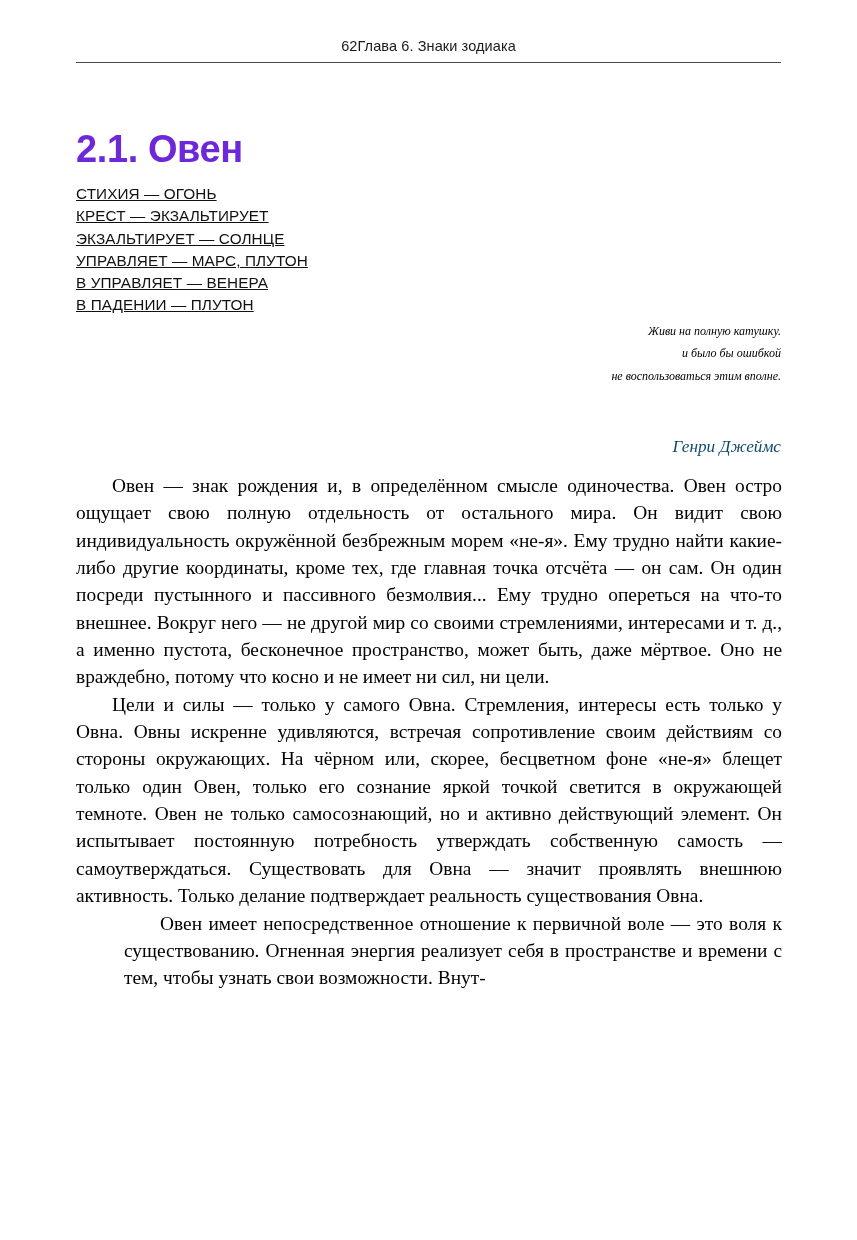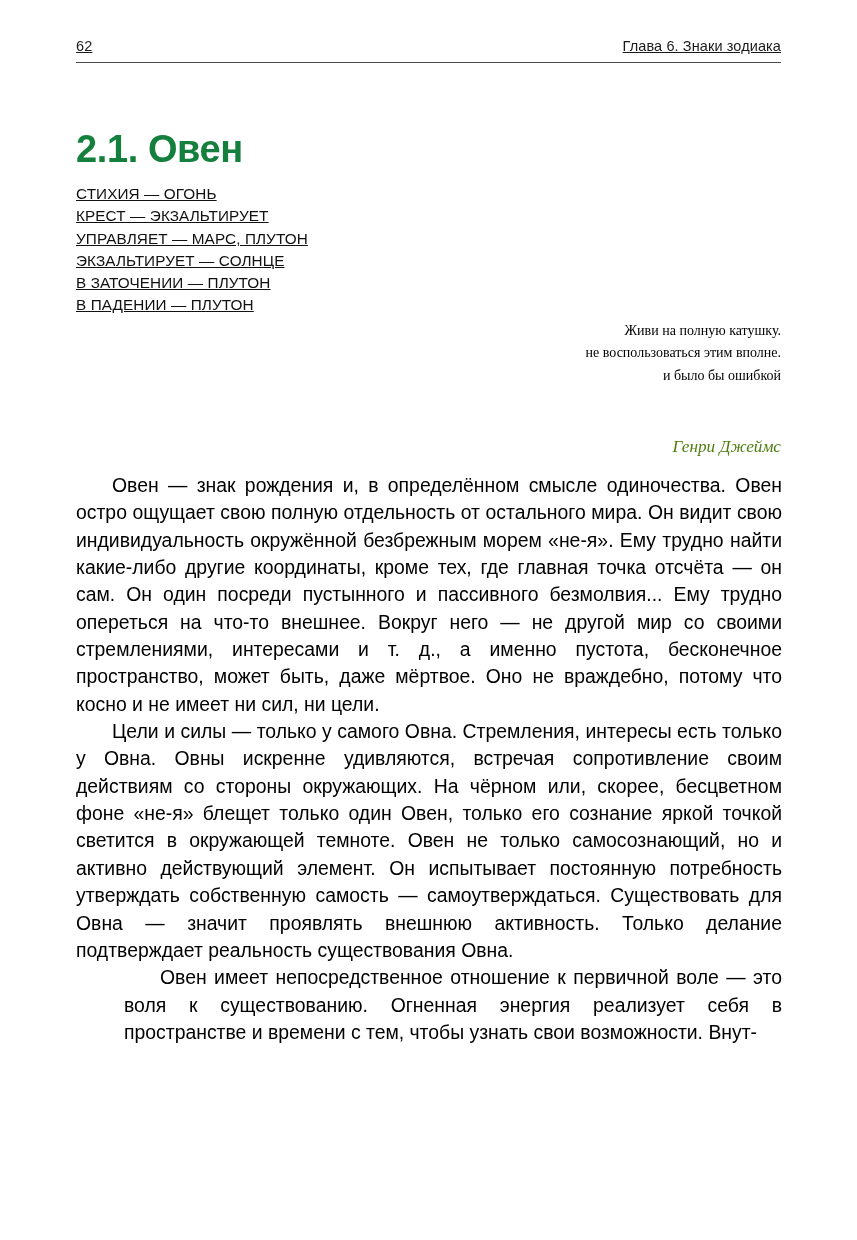--- a/index.html
+++ b/index.html
@@ -16,47 +16,46 @@
     box-sizing: border-box;
   }
 
   
   .header {
     position: absolute;
     left: 76px;
     top: 38px;
     width: 705px;
     display: flex;
-    justify-content: space-between;
+    justify-content: center;
     align-items: baseline;
     font-family: "Liberation Sans", sans-serif;
     font-size: 14.5px;
     color: #1a1a1a;
     letter-spacing: 0.1px;
-    text-decoration: underline;
   }
   .header-rule {
     position: absolute;
     left: 76px;
     top: 62px;
     width: 705px;
     height: 1px;
     background: #4a4a4a;
   }
 
   
   .section-title {
     position: absolute;
     left: 76px;
     top: 103px;
     font-family: "Liberation Sans", sans-serif;
     font-weight: bold;
     font-size: 38px;
     letter-spacing: -0.4px;
-    color: #15803d;
+    color: #6d28d9;
     white-space: nowrap;
   }
 
   
   .attributes {
     position: absolute;
     left: 76px;
     top: 183px;
     font-family: "Liberation Sans", sans-serif;
     font-size: 15.3px;
@@ -67,44 +66,45 @@
   .attributes div { white-space: nowrap; text-decoration: underline; }
 
   
   .epigraph {
     position: absolute;
     left: 330px;
     top: 320px;
     width: 451px;
     text-align: right;
     font-family: "Liberation Serif", serif;
-    font-size: 14px;
+    font-style: italic;
+    font-size: 12px;
     line-height: 22.4px;
     color: #000000;
   }
   .epigraph div { white-space: nowrap; }
   .epigraph-author {
     position: absolute;
     left: 330px;
     top: 437px;
     width: 451px;
     text-align: right;
     font-family: "Liberation Serif", serif;
     font-style: italic;
     font-size: 17.2px;
-    color: #4d7c0f;
+    color: #0c4a6e;
   }
 
   
   .body-text {
     position: absolute;
     left: 76px;
     top: 472px;
     width: 706px;
-    font-family: Liberation Sans, sans-serif;
+    font-family: Liberation Serif, serif;
     font-size: 19.4px;
     line-height: 27.35px;
     color: #000000;
     text-align: justify;
     text-justify: inter-word;
     hyphens: manual;
   }
   .body-text p {
     margin: 0;
     text-indent: 36px;
@@ -120,30 +120,30 @@
     <span>62</span>
     <span>Глава 6. Знаки зодиака</span>
   </div>
   <div class="header-rule"></div>
 
   <h1 class="section-title">2.1. Овен</h1>
 
   <div class="attributes">
     <div>СТИХИЯ — ОГОНЬ</div>
     <div>КРЕСТ — ЭКЗАЛЬТИРУЕТ</div>
+    <div>ЭКЗАЛЬТИРУЕТ — СОЛНЦЕ</div>
     <div>УПРАВЛЯЕТ — МАРС, ПЛУТОН</div>
-    <div>ЭКЗАЛЬТИРУЕТ — СОЛНЦЕ</div>
-    <div>В ЗАТОЧЕНИИ — ПЛУТОН</div>
+    <div>В УПРАВЛЯЕТ — ВЕНЕРА</div>
     <div>В ПАДЕНИИ — ПЛУТОН</div>
   </div>
 
   <div class="epigraph">
     <div>Живи на полную катушку.</div>
+    <div>и было бы ошибкой</div>
     <div>не воспользоваться этим вполне.</div>
-    <div>и было бы ошибкой</div>
   </div>
   <div class="epigraph-author">Генри Джеймс</div>
 
   <div class="body-text">
     <p>Овен — знак рождения и, в определённом смысле одиночества. Овен остро ощущает свою полную отдельность от остального мира. Он видит свою индивидуальность окружённой безбрежным морем «не-я». Ему трудно найти какие-либо другие координаты, кроме тех, где главная точка отсчёта — он сам. Он один посреди пустынного и пассивного безмолвия... Ему трудно опереться на что-то внешнее. Вокруг него — не другой мир со своими стремлениями, интересами и т. д., а именно пустота, бесконечное пространство, может быть, даже мёртвое. Оно не враждебно, потому что косно и не имеет ни сил, ни цели.</p>
     <p>Цели и силы — только у самого Овна. Стремления, интересы есть только у Овна. Овны искренне удивляются, встречая сопротивление своим действиям со стороны окружающих. На чёрном или, скорее, бесцветном фоне «не-я» блещет только один Овен, только его сознание яркой точкой светится в окружающей темноте. Овен не только самосознающий, но и активно действующий элемент. Он испытывает постоянную потребность утверждать собственную самость — самоутверждаться. Существовать для Овна — значит проявлять внешнюю активность. Только делание подтверждает реальность существования Овна.</p>
     <p>Овен имеет непосредственное отношение к первичной воле — это воля к существованию. Огненная энергия реализует себя в пространстве и времени с тем, чтобы узнать свои возможности. Внут-</p>
   </div>
 
 </div>

